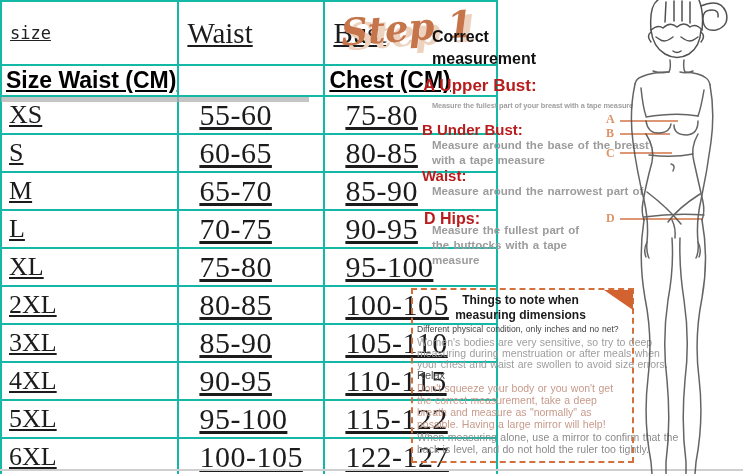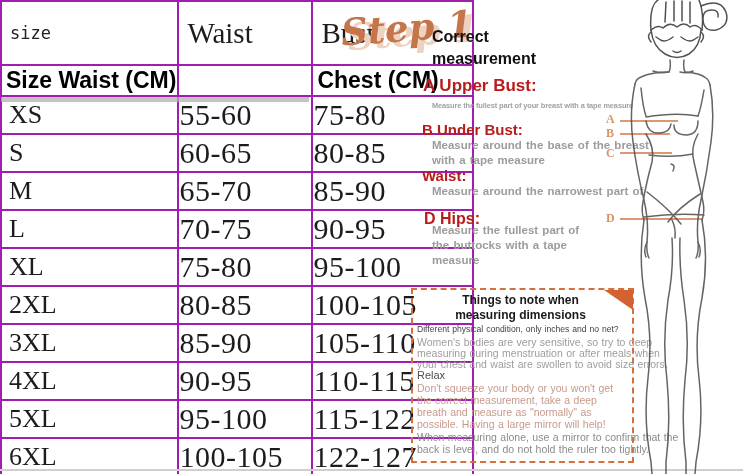--- a/index.html
+++ b/index.html
@@ -1,33 +1,33 @@
 <!DOCTYPE html>
 <html><head>
 <meta charset="utf-8">
 <style>
   html,body{margin:0;padding:0;background:#fff;}
   #stage{position:relative;width:743px;height:474px;background:#ffffff;overflow:hidden;
          font-family:"Liberation Sans",sans-serif;}
 
   
   table.size-chart{position:absolute;left:0;top:0;border-collapse:collapse;table-layout:fixed;}
-  table.size-chart td{border:2px solid #a21caf;vertical-align:middle;overflow:visible;background:transparent;}
+  table.size-chart td{border:2px solid #14b8a6;vertical-align:middle;overflow:visible;background:transparent;text-decoration:underline;}
   td.c1{width:61px;}
   td.c2{width:123px;}
   td.c3{width:150px;}
   tr.hrow1{height:64px;}
   tr.hrow2{height:31px;}
   tr.drow{height:35px;}
   .t-size{font-family:"DejaVu Sans Mono",monospace;font-size:17px;color:#222;padding-left:8px;}
   .t-serif-h{font-family:"Liberation Serif",serif;font-size:29px;color:#1c1c1c;padding-left:8px;border-radius:7px;}
   .t-bold-h{font-family:"Liberation Sans",sans-serif;font-weight:bold;font-size:23px;color:#000;
             padding-left:4px;white-space:nowrap;}
   .d-size{font-family:"Liberation Serif",serif;font-size:26px;color:#1c1c1c;padding-left:7px;}
-  .d-val{font-family:"Liberation Serif",serif;font-size:30px;color:#1c1c1c;padding-left:0;letter-spacing:.5px;}
+  .d-val{font-family:"Liberation Serif",serif;font-size:30px;color:#1c1c1c;padding-left:20px;letter-spacing:.5px;}
   .smudge{position:absolute;left:1px;top:97px;width:308px;height:5px;background:#b0b0b0;opacity:.75;}
 
   
   .abs{position:absolute;white-space:nowrap;}
   .step-script{left:341px;top:6px;font-family:"DejaVu Serif",serif;font-style:italic;font-weight:bold;
                font-size:37px;color:#c6754a;transform:rotate(-4deg);
                text-shadow:6px 5px 0 #edd2c0;}
   .guide-head{left:432px;top:26px;font-weight:bold;font-size:16px;color:#111;line-height:1.35;}
   .sec-title{position:absolute;font-weight:bold;color:#b91c1c;white-space:nowrap;}
   .gline{position:absolute;font-weight:bold;color:#9c9c9c;font-size:11.5px;white-space:nowrap;word-spacing:1px;}

